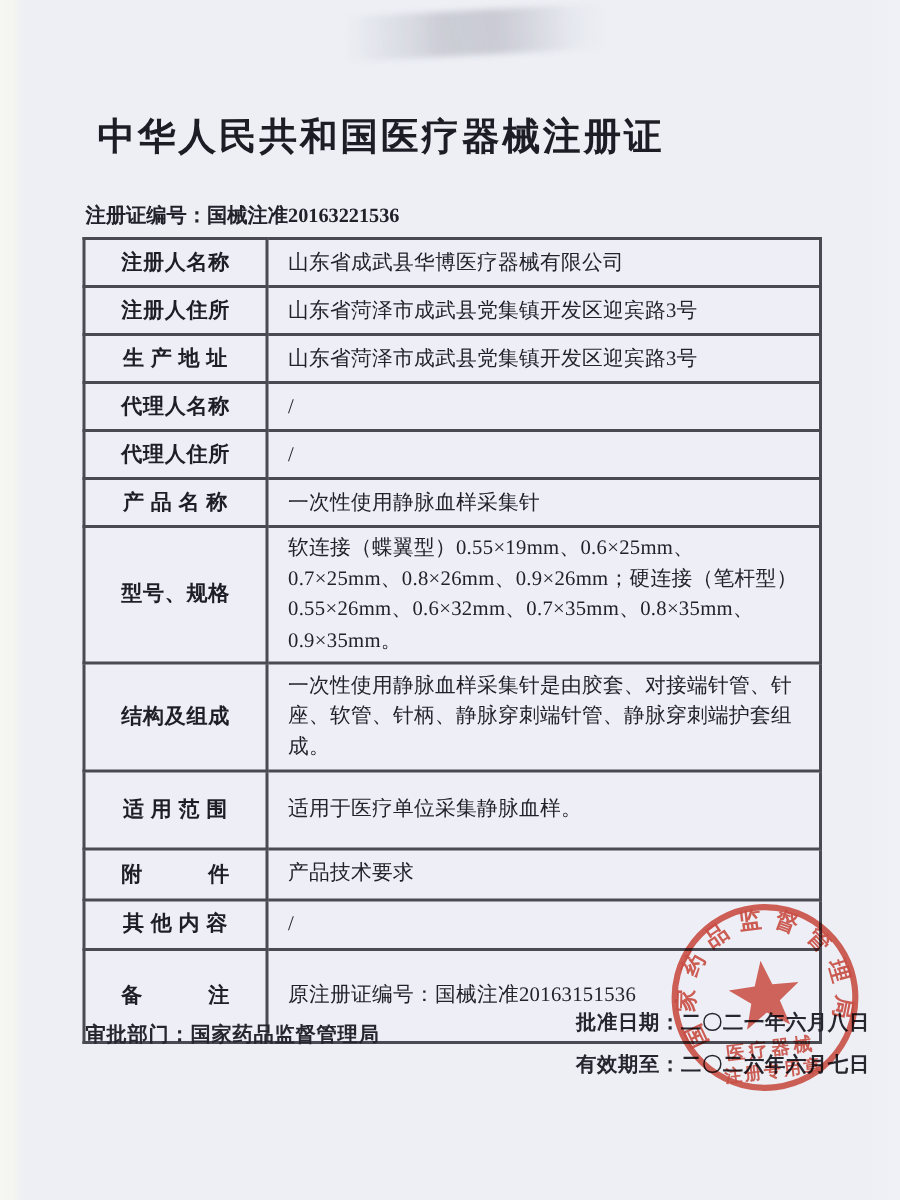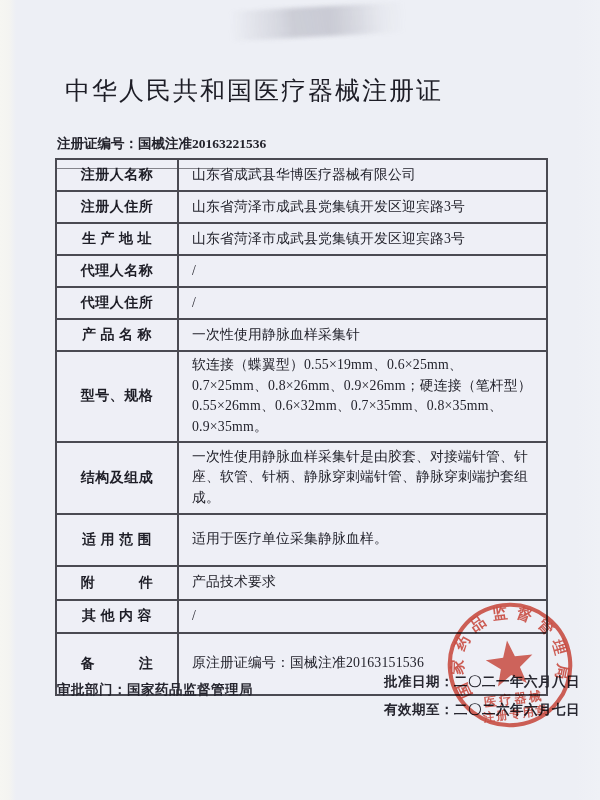--- a/index.html
+++ b/index.html
@@ -17,29 +17,29 @@
     position:absolute;left:205px;top:6px;width:250px;height:30px;
     background:
       linear-gradient(92deg, transparent 10%, rgba(140,140,155,.30) 35%, rgba(140,140,155,.18) 55%, transparent 80%),
       linear-gradient(88deg, transparent 30%, rgba(150,150,165,.22) 50%, transparent 70%);
     filter:blur(2.2px);
     transform:rotate(-3deg);
   }
 
   .title{
     position:absolute;left:0;top:74px;width:508px;
-    text-align:center;font-size:25px;font-weight:normal;letter-spacing:2px;
+    text-align:center;font-size:25px;font-weight:bold;letter-spacing:2px;
     color:#1d1d26;
   }
 
   .regline{
     position:absolute;left:57px;top:135px;font-size:13.5px;font-weight:600;
     color:#22222b;
   }
-  .regline .u{border-bottom:1.5px solid #3c3c44;padding-bottom:15px;display:inline-block;}
+  .regline .u{border-bottom:1.5px solid #3c3c44;padding-bottom:5px;display:inline-block;}
 
   table.cert{
     position:absolute;left:55px;top:158px;width:493px;
     border-collapse:collapse;table-layout:fixed;
     background:rgba(240,241,247,.4);
   }
   table.cert td{border:2px solid #4a4a52;vertical-align:middle;}
   td.lbl{
     width:118px;text-align:center;font-weight:bold;font-size:14px;
     color:#1e1e27;letter-spacing:.5px;white-space:pre;

